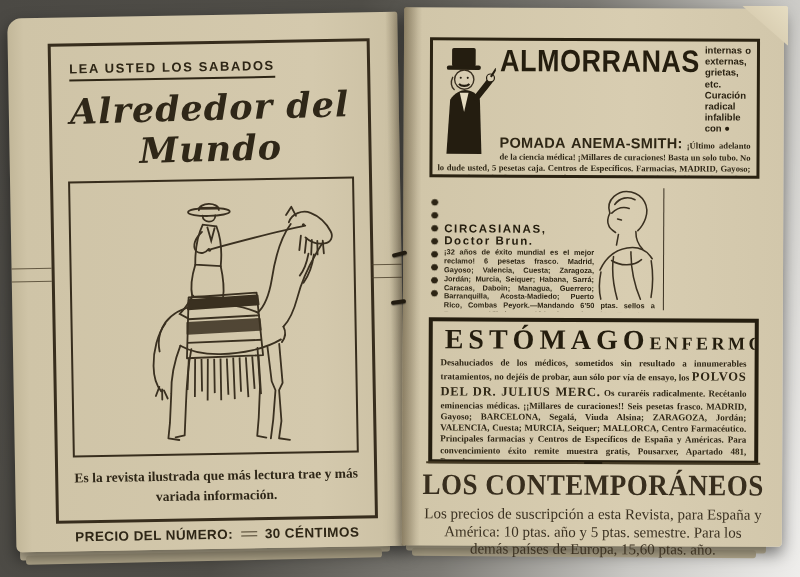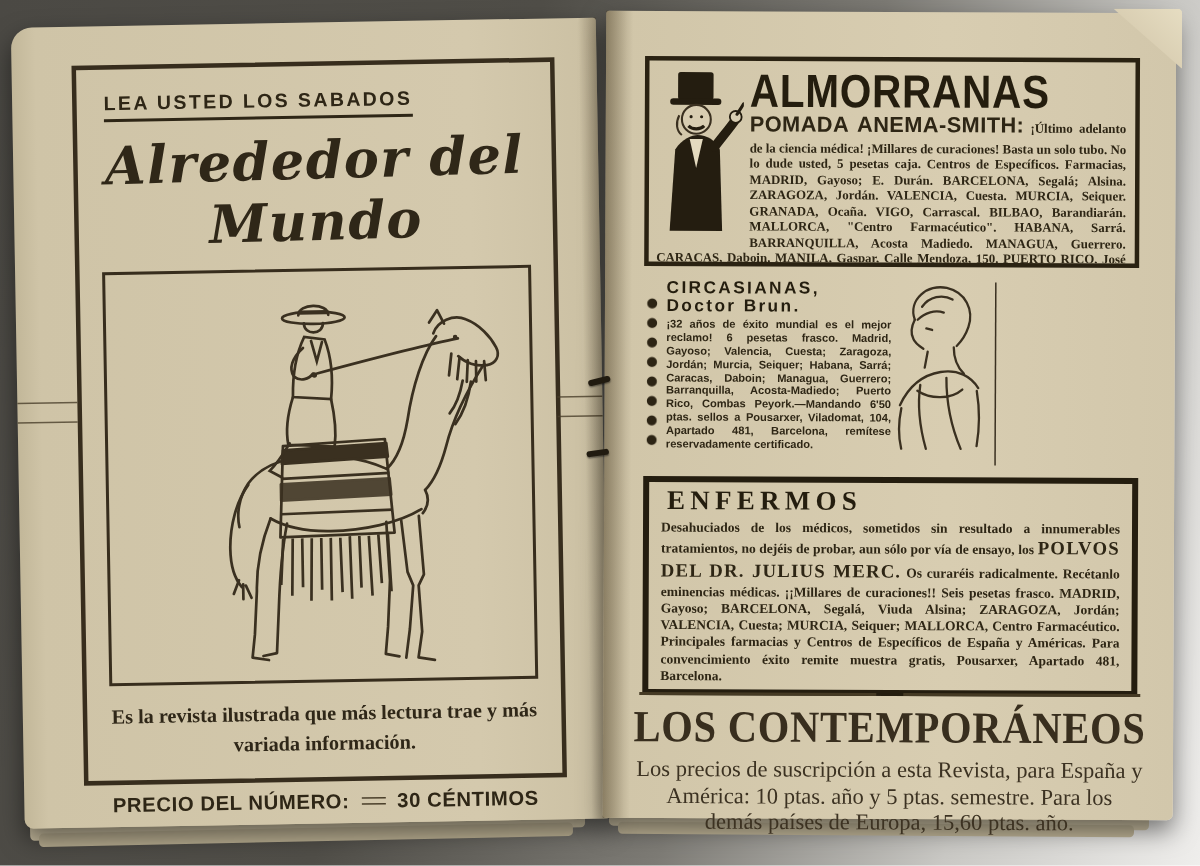--- a/index.html
+++ b/index.html
@@ -117,21 +117,21 @@
   .pechos-head{ display:flex; align-items:flex-start; }
   .pechos-title{
     font-family:"Liberation Sans",sans-serif; font-weight:700; font-size:26px;
     letter-spacing:.5px; color:#241d0e; transform:scaleY(1.1); transform-origin:left top;
   }
   .pechos-sub{
     width:86px; margin-left:4px; font-family:"Liberation Sans",sans-serif; font-weight:700;
     font-size:7px; line-height:1.2; color:#2a2212;
   }
   .pildoras{ font-family:"Liberation Sans",sans-serif; font-weight:700; font-size:12.5px; letter-spacing:5px; color:#241d0e; margin:0 0 1px 6px; }
-  .circasianas{ font-family:"Liberation Sans",sans-serif; font-weight:700; font-size:11.5px; letter-spacing:1.6px; color:#241d0e; }
+  .circasianas{ font-family:"Liberation Sans",sans-serif; font-weight:700; font-size:11.5px; letter-spacing:1.6px; color:#241d0e;margin-top:36px; }
   .pechos-body{
     margin-top:2px; font-family:"Liberation Sans",sans-serif; font-weight:700;
     font-size:7.4px; line-height:1.2; text-align:justify; color:#2e2615;
   }
   .divider-v{ width:0; border-left:1.7px solid #3a3020; margin:2px 7px 2px 6px; }
   .ad-sombreros{ flex:1; padding-top:10px; font-family:"Liberation Sans",sans-serif; color:#241d0e; }
   .somb1{ font-weight:700; font-size:16px; letter-spacing:1.2px; }
   .somb2{ margin-top:12px; font-weight:700; font-size:10.5px; letter-spacing:.5px; }
   .somb-rule{ height:3px; border-top:1.4px solid #2e2615; border-bottom:1px solid #2e2615; margin:3px 6px 8px 0; }
   .somb3{ display:flex; justify-content:space-between; padding-right:6px; font-weight:700; font-size:11px; }
@@ -249,20 +249,21 @@
           <path d="M24,44 C27,47 33,47 36,44" stroke="#241d10" stroke-width="2.4" fill="none"></path>
           <path d="M10,124 L14,62 C19,54 27,51 31,51 C38,51 45,55 48,62 L50,124 Z" fill="#241d10"></path>
           <path d="M25,54 L30,76 L35,54 Z" fill="#e4dabf"></path>
           <path d="M44,60 C50,52 56,45 60,39" stroke="#241d10" stroke-width="7" fill="none" stroke-linecap="round"></path>
           <circle cx="60" cy="37" r="4.5" fill="#d8cdb2" stroke="#241d10" stroke-width="1.4"></circle>
           <path d="M61,35 L66,27" stroke="#241d10" stroke-width="2.4" stroke-linecap="round"></path>
         </svg>
       </span>
       <div class="alm-head">
         <span class="alm-title">ALMORRANAS</span>
+        <span class="alm-tagline">internas o externas, grietas, etc. Curación radical infalible con ●</span>
       </div>
       <p class="alm-body"><strong class="alm-product">POMADA ANEMA-SMITH:</strong> <span>¡Último adelanto de la ciencia médica! ¡Millares de curaciones! Basta un solo tubo. No lo dude usted, 5 pesetas caja. Centros de Específicos. Farmacias, MADRID, Gayoso; E. Durán. BARCELONA, Segalá; Alsina. ZARAGOZA, Jordán. VALENCIA, Cuesta. MURCIA, Seiquer. GRANADA, Ocaña. VIGO, Carrascal. BILBAO, Barandiarán. MALLORCA, "Centro Farmacéutico". HABANA, Sarrá. BARRANQUILLA, Acosta Madiedo. MANAGUA, Guerrero. CARACAS, Daboin. MANILA, Gaspar, Calle Mendoza, 150. PUERTO RICO, José Combas Peyork. Para convencimientos éxitos remite muestra gratis. Pousarxer, Apartado 481, Barcelona. Remítese caja certificada contra pesetas 5,50.</span></p>
     </div>
 
     <div class="mid-row">
       <div class="ad-pechos">
         <div class="dots-col"></div>
         <span class="woman-fig">
           <svg viewBox="0 0 60 118" aria-hidden="true">
             <g stroke="#3a3020" stroke-width="1.6" fill="none" stroke-linecap="round">
@@ -282,20 +283,21 @@
         <p class="pechos-body">¡32 años de éxito mundial es el mejor reclamo! 6 pesetas frasco. Madrid, Gayoso; Valencia, Cuesta; Zaragoza, Jordán; Murcia, Seiquer; Habana, Sarrá; Caracas, Daboin; Managua, Guerrero; Barranquilla, Acosta-Madiedo; Puerto Rico, Combas Peyork.—Mandando 6'50 ptas. sellos a Pousarxer, Viladomat, 104, Apartado 481, Barcelona, remítese reservadamente certificado.</p>
 
       </div>
 
       <div class="divider-v"></div>
 
     </div>
 
     <div class="ad-estomago">
       <div class="est-title">
+        <span class="est-main">ESTÓMAGO</span>
         <span class="est-sub">ENFERMOS</span>
       </div>
       <p class="est-body"><span>Desahuciados de los médicos, sometidos sin resultado a innumerables tratamientos, no dejéis de probar, aun sólo por vía de ensayo, los</span> <strong class="est-product">POLVOS DEL DR. JULIUS MERC.</strong> <span>Os curaréis radicalmente. Recétanlo eminencias médicas. ¡¡Millares de curaciones!! Seis pesetas frasco. MADRID, Gayoso; BARCELONA, Segalá, Viuda Alsina; ZARAGOZA, Jordán; VALENCIA, Cuesta; MURCIA, Seiquer; MALLORCA, Centro Farmacéutico. Principales farmacias y Centros de Específicos de España y Américas. Para convencimiento éxito remite muestra gratis, Pousarxer, Apartado 481, Barcelona.</span></p>
 
     </div>
 
     <div class="ad-contemp">
       <div class="contemp-rules">
           <div></div>
           <div></div>

